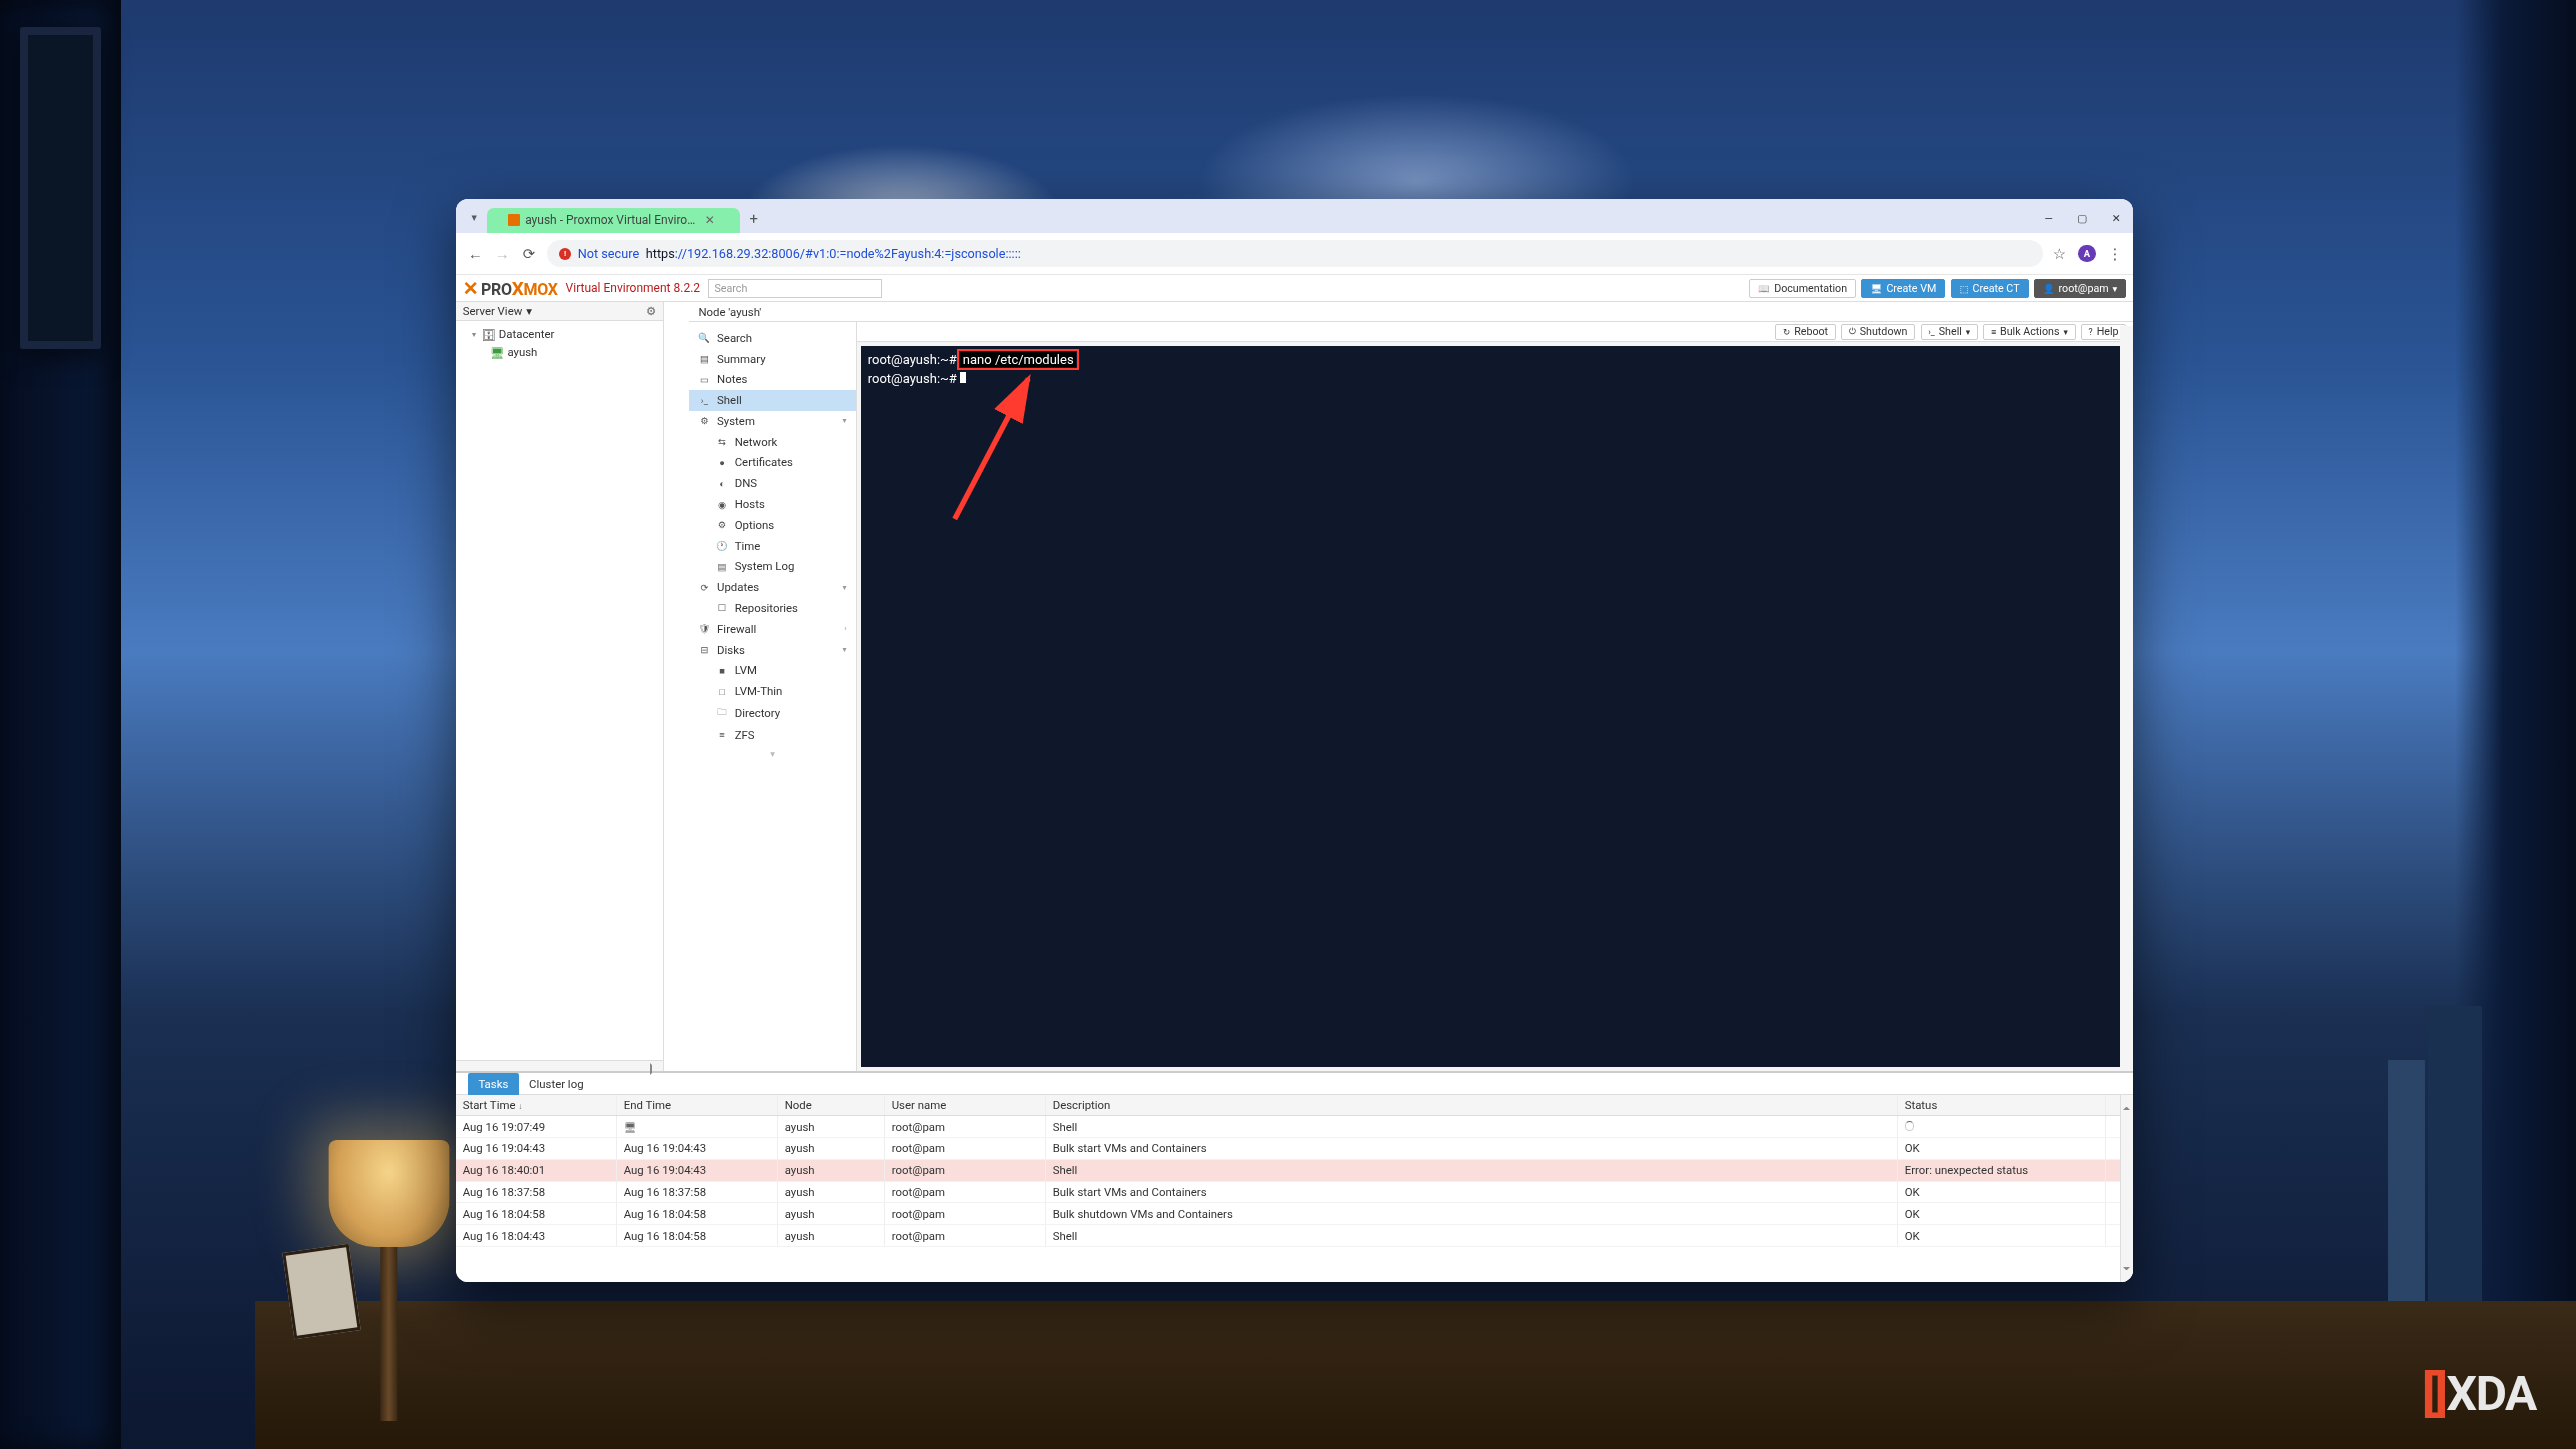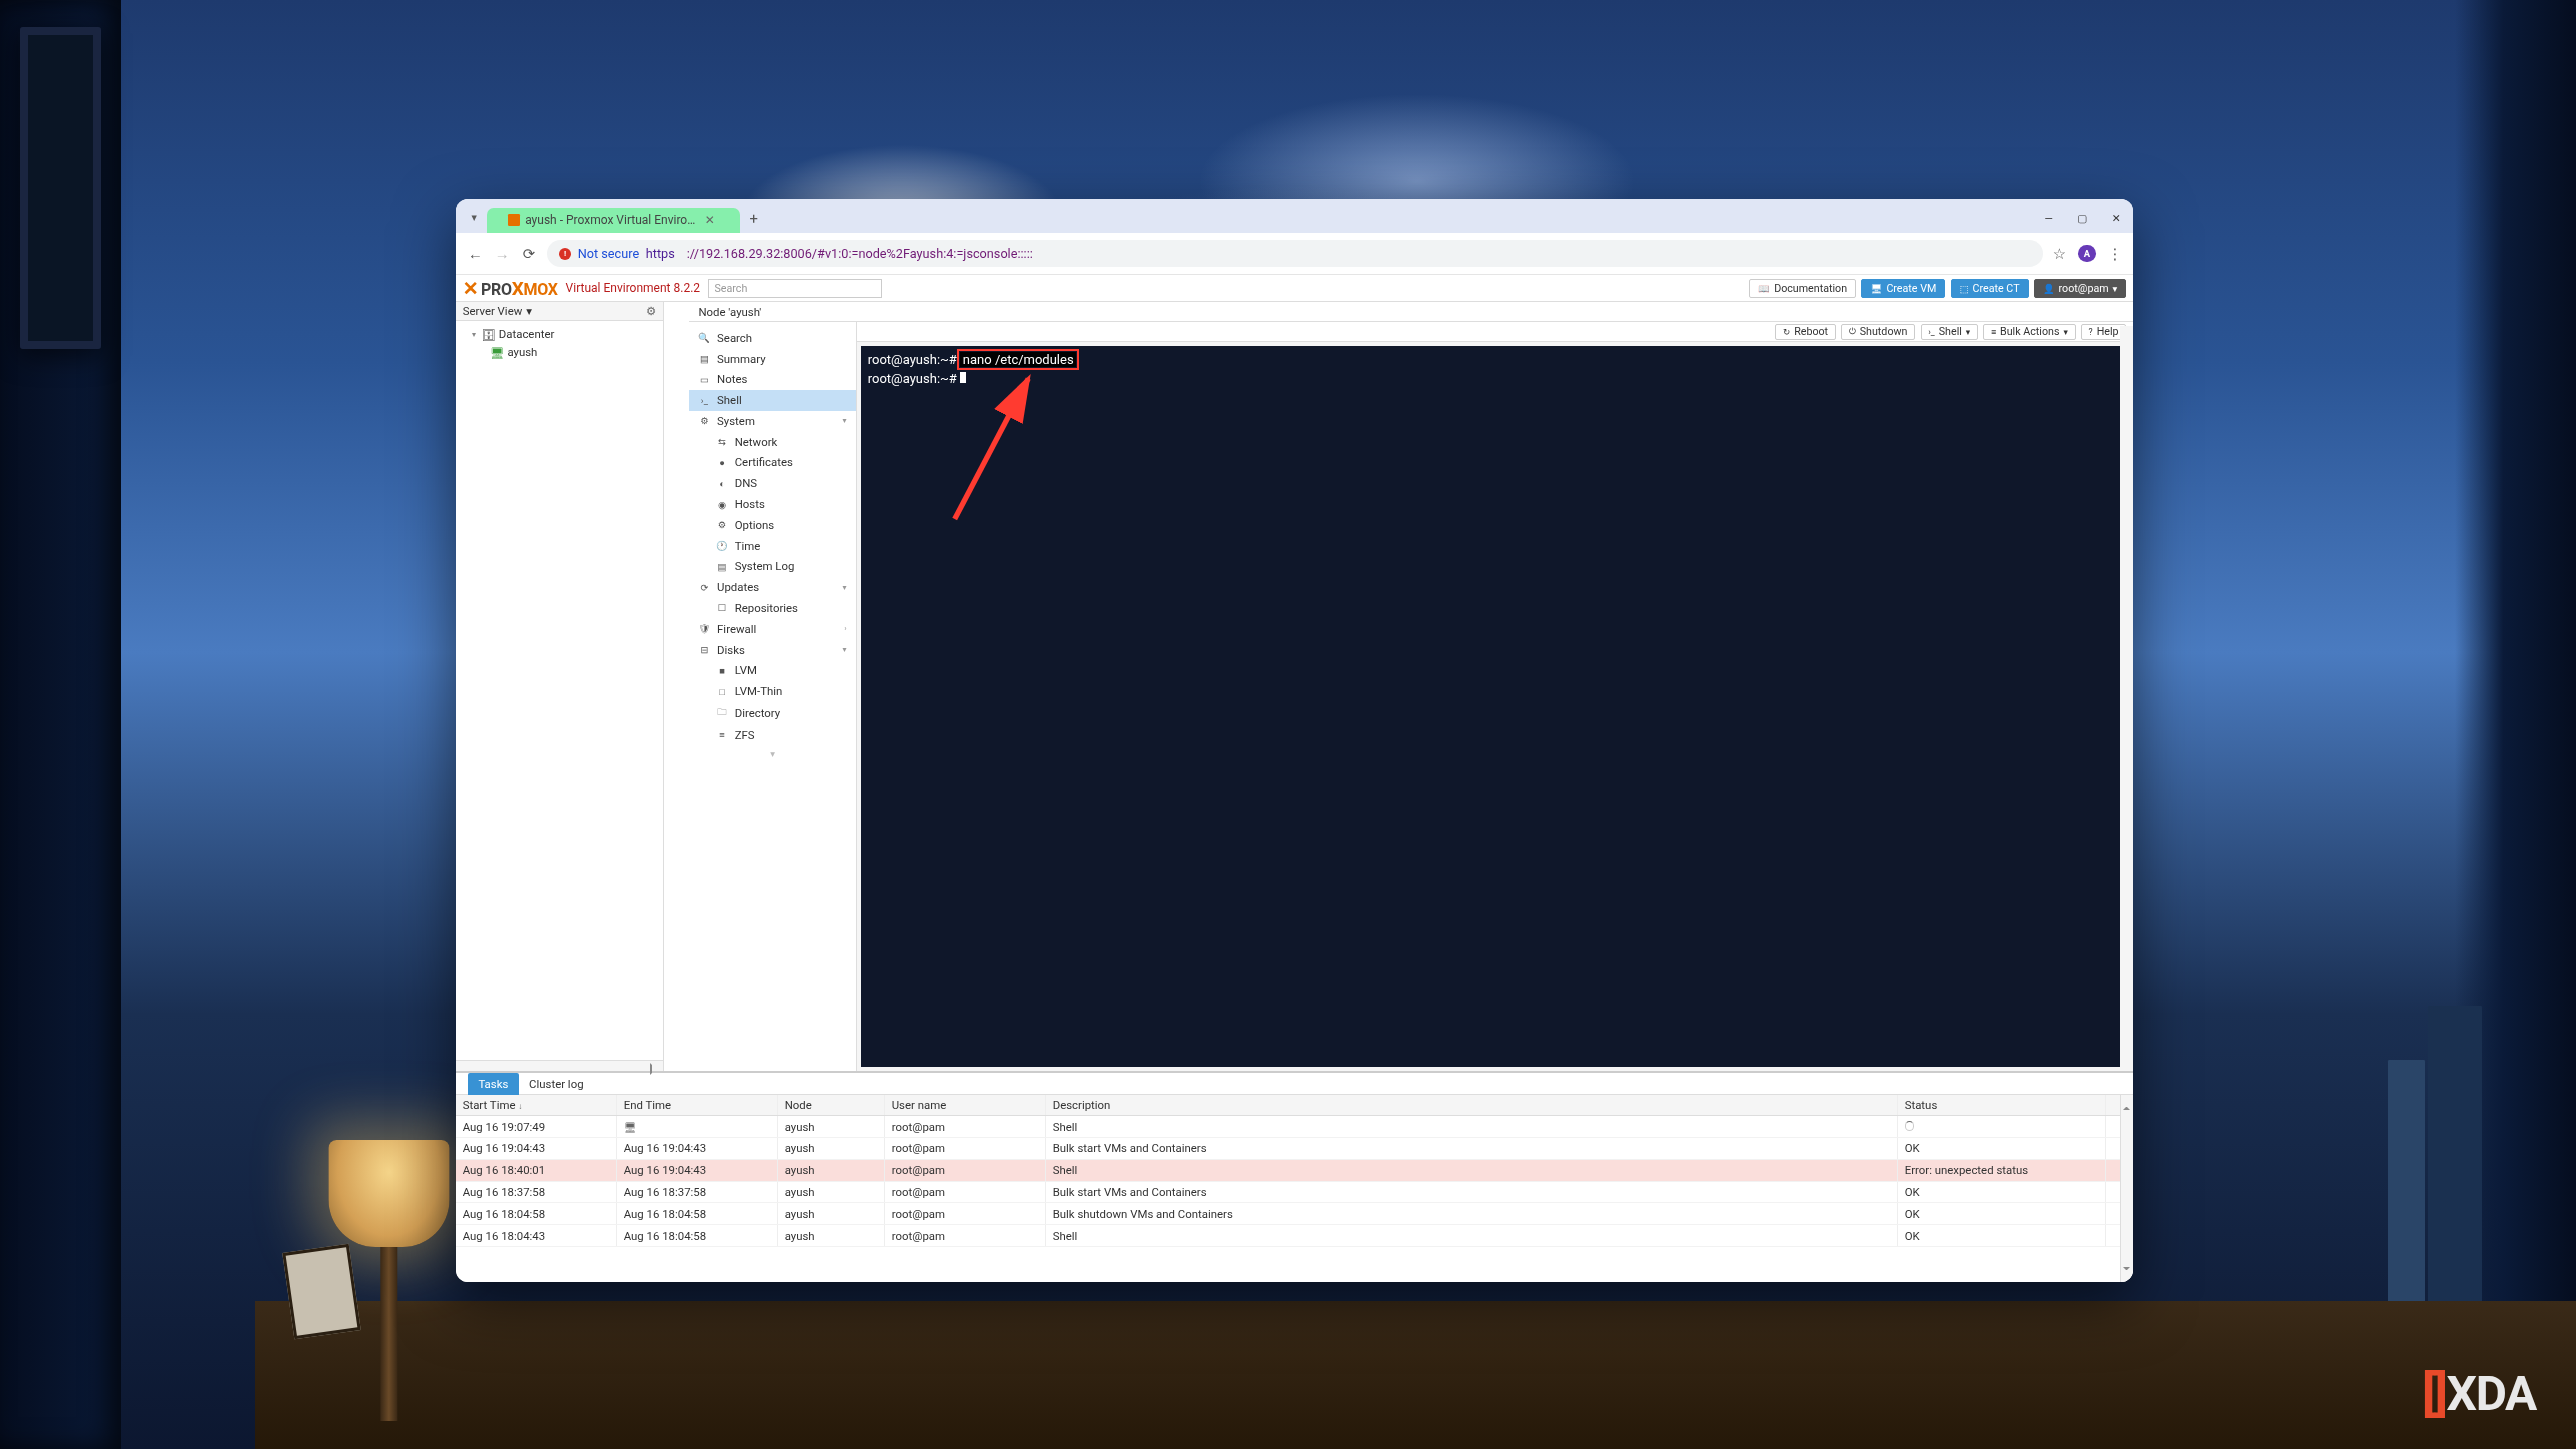--- a/index.html
+++ b/index.html
@@ -33,22 +33,22 @@
 .br-newtab { width: 20px; height: 20px; margin-bottom: 4px; color: #555; display: flex; align-items: center; justify-content: center; font-size: 14.8px; border-radius: 50%; }
 .br-winctrls { margin-left: auto; display: flex; gap: 19px; margin-bottom: 8px; color: #333; font-size: 10.7px; }
 .br-winctrls span { width: 14.8px; text-align: center; cursor: pointer; }
 
 .br-addr { height: 42px; background: #fff; border-bottom: 0.7px solid #e5e5e5; display: flex; align-items: center; padding: 0 10.7px; gap: 9.4px; }
 .br-nav-ic { width: 17.4px; height: 17.4px; display: flex; align-items: center; justify-content: center; color: #555; font-size: 14.8px; }
 .br-nav-ic.dis { color: #bbb; }
 .br-url { flex: 1; height: 27px; background: #f1f3f4; border-radius: 13.4px; display: flex; align-items: center; padding: 0 12px; gap: 6.7px; font-size: 12.7px; }
 .br-sec-warn { width: 12px; height: 12px; border-radius: 50%; background: #d93025; color: #fff; display: flex; align-items: center; justify-content: center; font-size: 8px; font-weight: 700; }
 .br-sec-text { color: #1d4ed8; }
-.br-url-text .proto { color: #4c1d95; }
-.br-url-text .rest { color: #701a75; margin-left: 12px; }
+.br-url-text .proto { color: #0f172a; }
+.br-url-text .rest { color: #1d4ed8; }
 .br-right { display: flex; align-items: center; gap: 12px; }
 .br-star { color: #555; font-size: 14.8px; }
 .br-avatar { width: 17.4px; height: 17.4px; border-radius: 50%; background: #673ab7; color: #fff; display: flex; align-items: center; justify-content: center; font-size: 9.4px; font-weight: 700; }
 .br-menu { color: #555; font-size: 14.8px; }
 
 .px-header { height: 27px; background: #fff; border-bottom: 0.7px solid #ddd; display: flex; align-items: center; padding: 0 6.7px; gap: 8px; }
 .px-logo { display: flex; align-items: center; gap: 2.7px; font-weight: 700; font-size: 16px; letter-spacing: -0.3px; }
 .px-logo .x { color: #e57000; font-size: 19px; }
 .px-logo .pro { color: #444; }
 .px-logo .mox { color: #e57000; }

